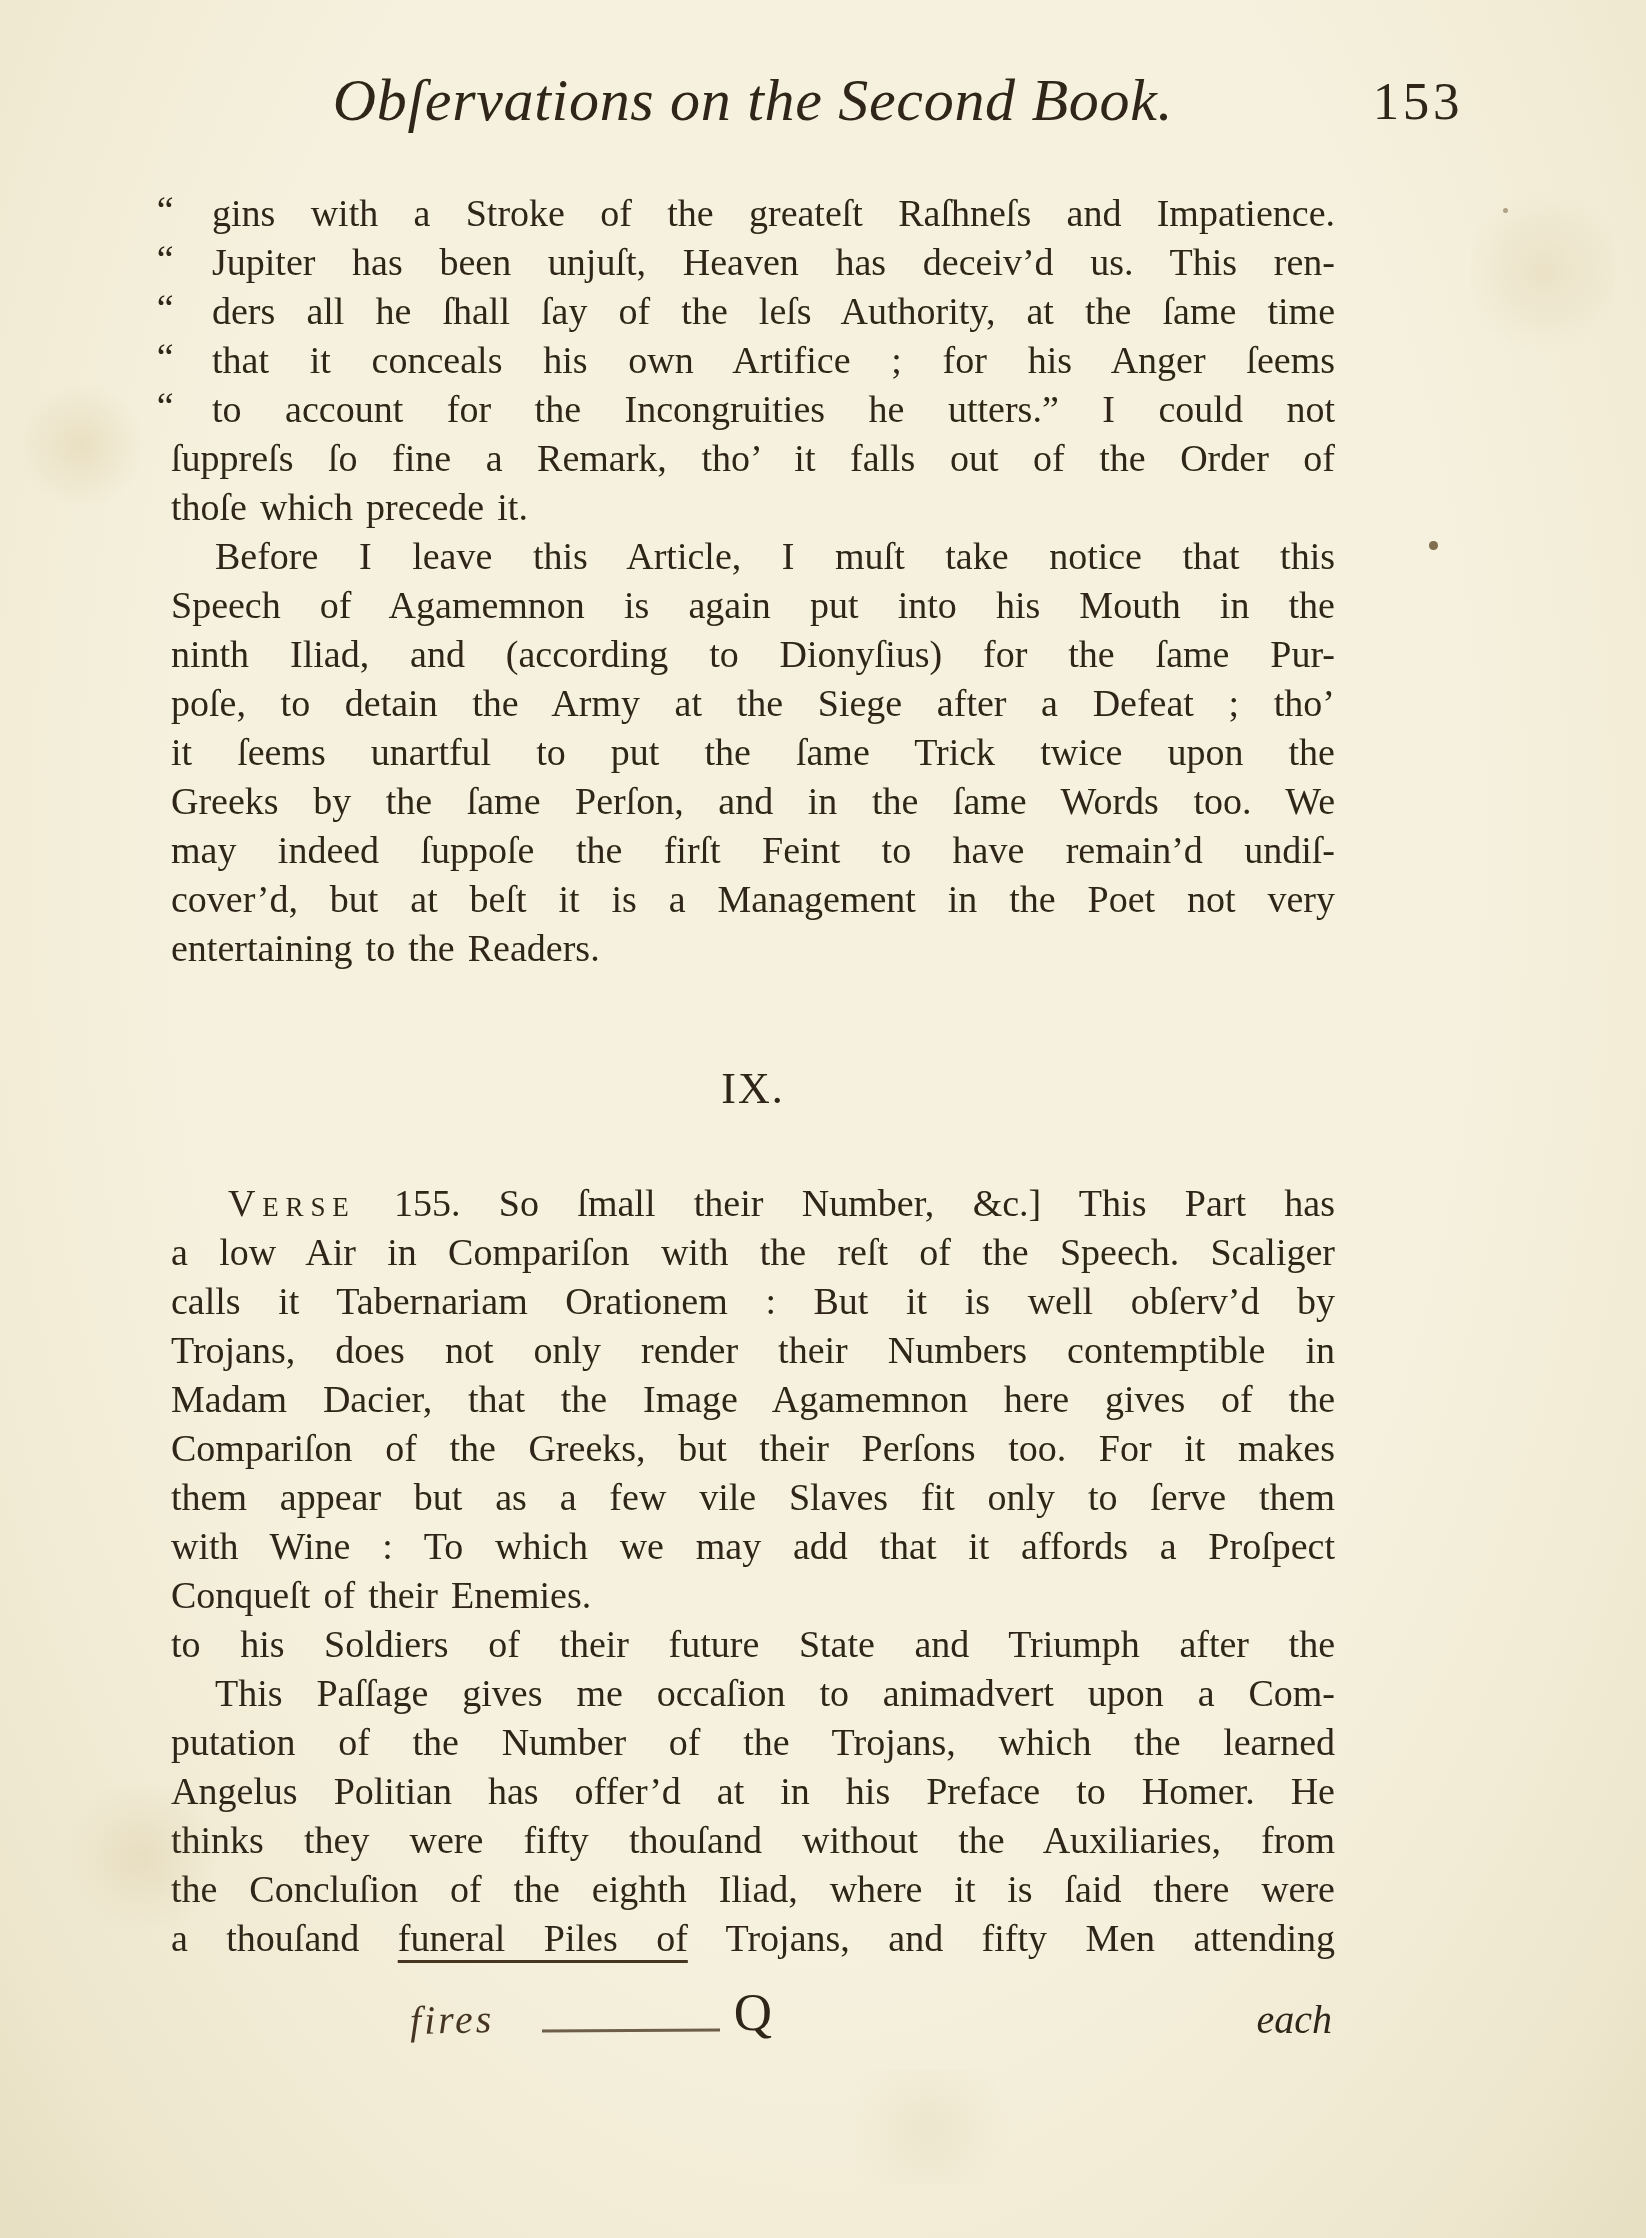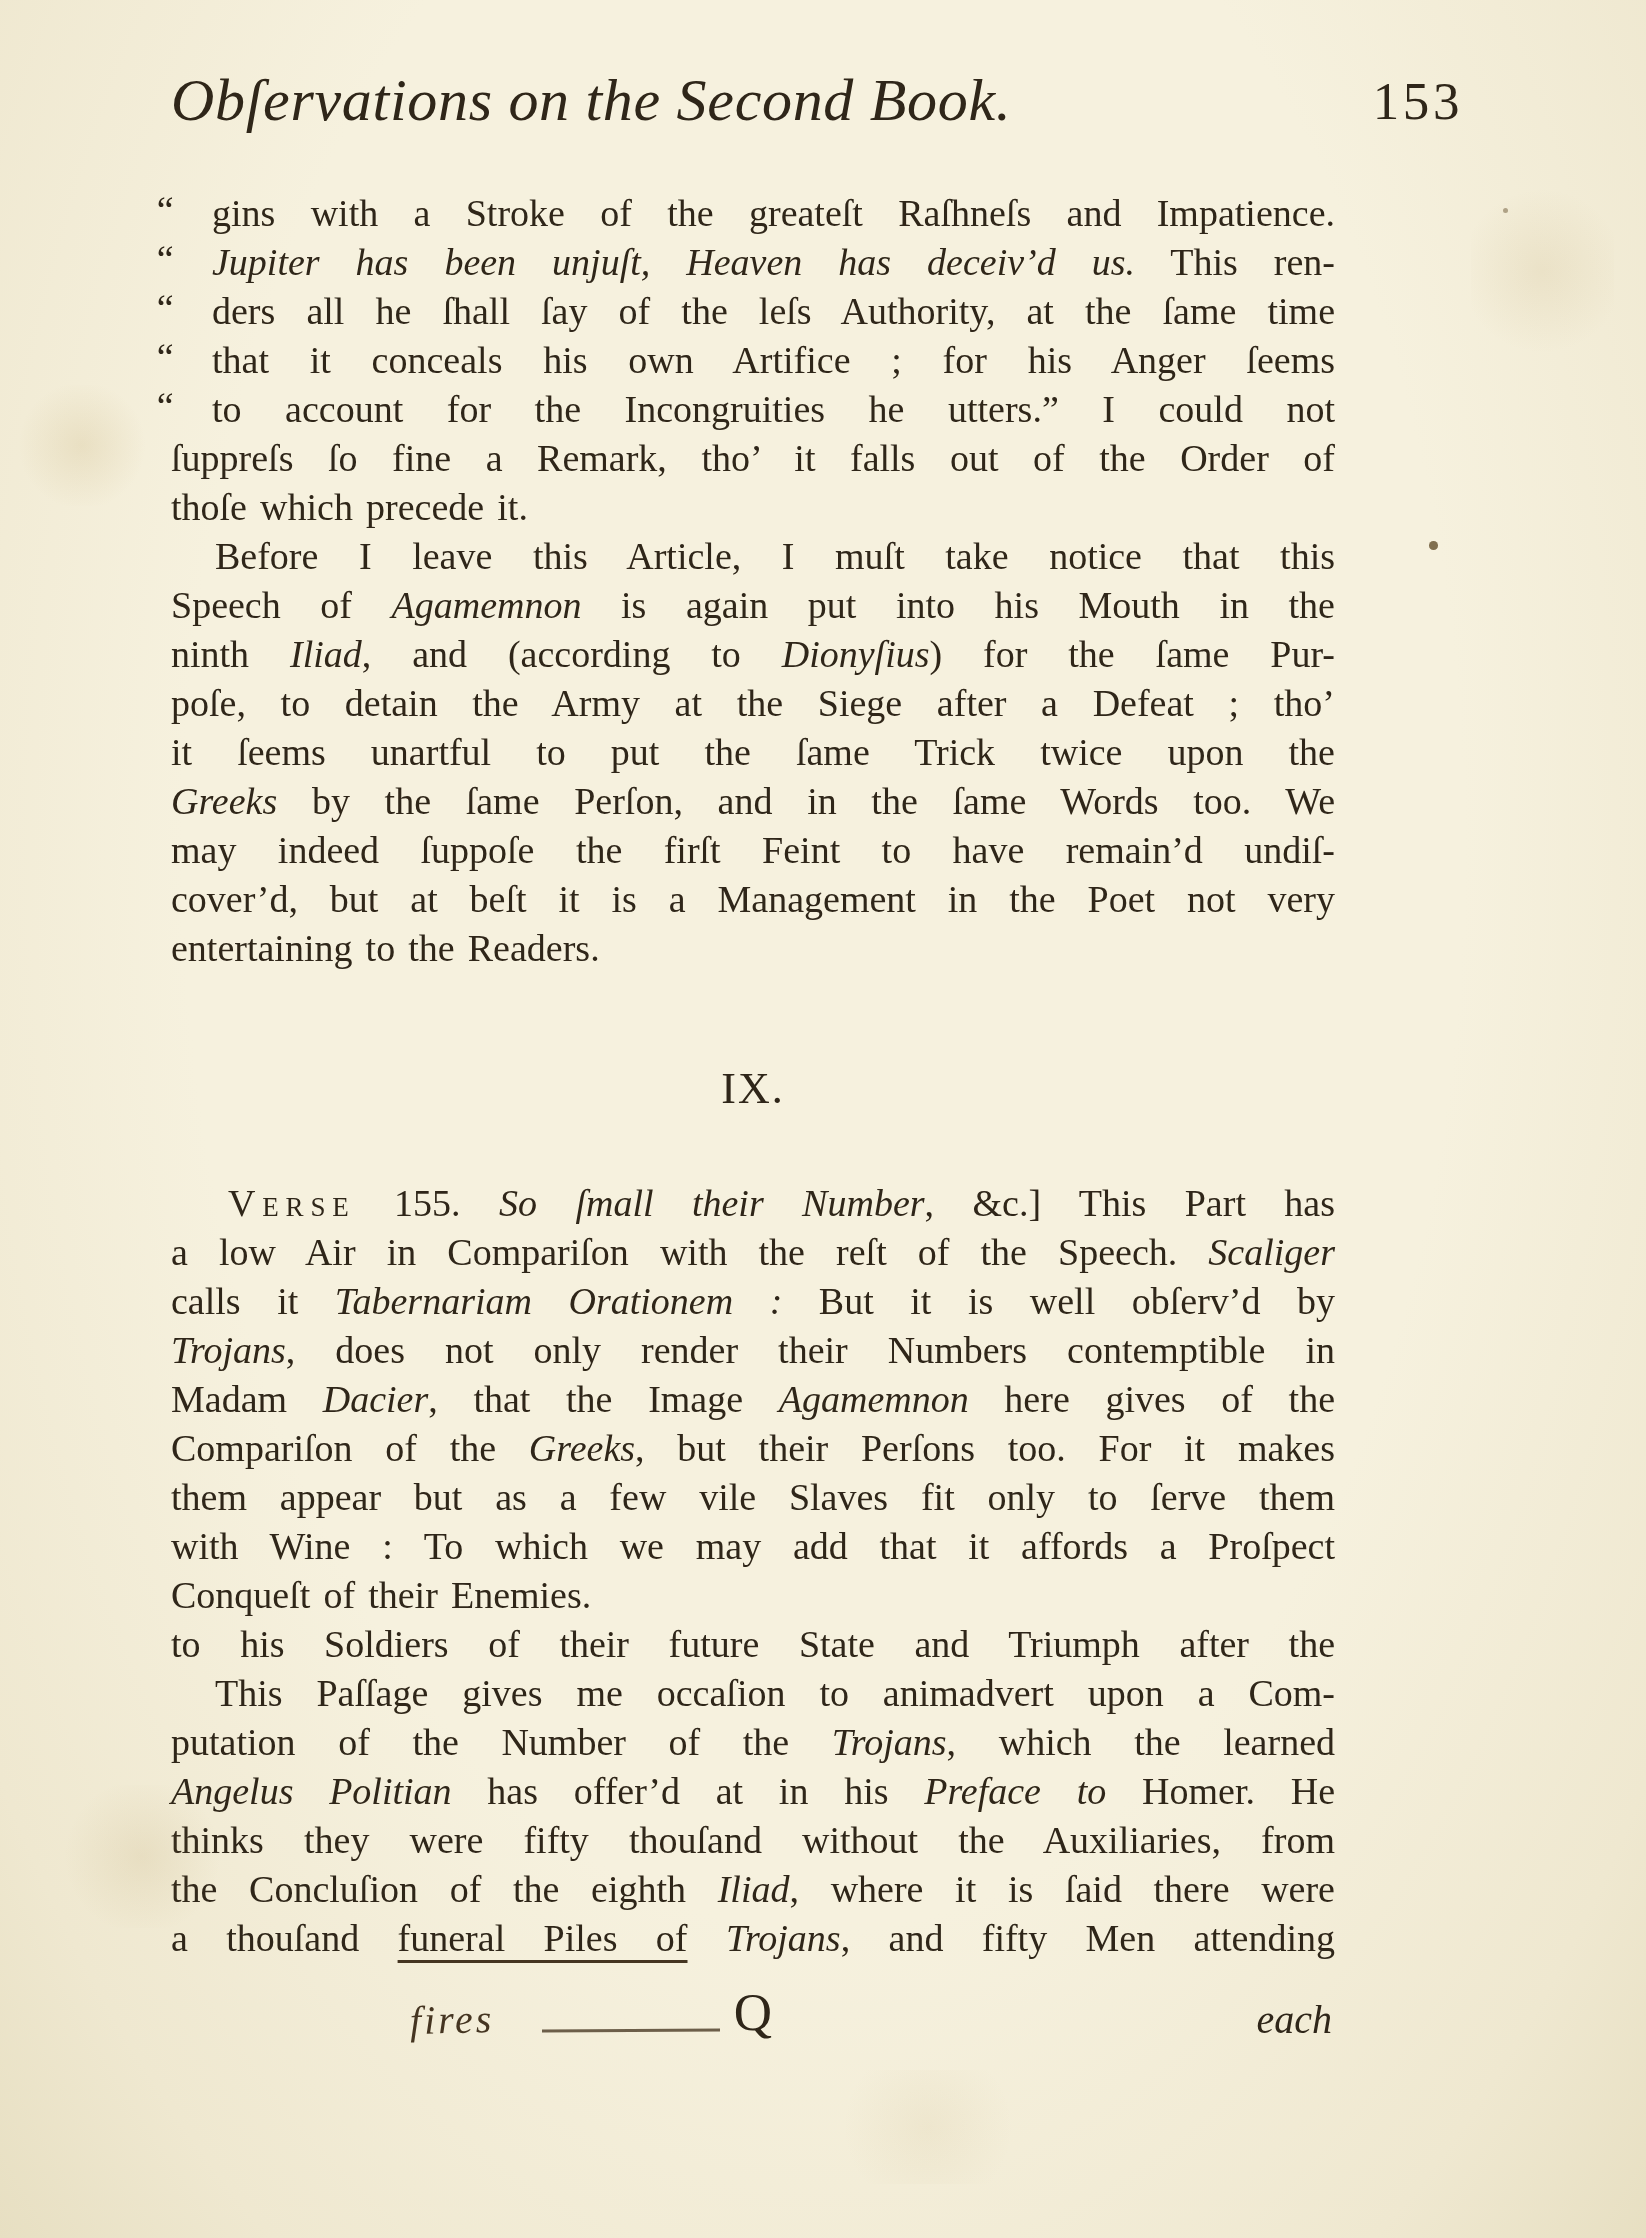--- a/index.html
+++ b/index.html
@@ -27,21 +27,21 @@
     background: radial-gradient(circle, rgba(170,140,75,.08), rgba(170,140,75,0) 70%); }
   .speck { position: absolute; border-radius: 50%; background: #6b5836; }
   .speck-1 { left: 1429px; top: 541px; width: 8.6px; height: 8.6px; opacity: .85; }
   .speck-2 { left: 1503px; top: 208px; width: 5px; height: 5px; opacity: .5; }
 
   .header { position: relative; padding-top: 66px; height: 84px; }
   .title {
     position: absolute;
     left: 171px;
     width: 1164px;
-    text-align: left;
+    text-align: center;
     font-style: italic;
     font-size: 60px;
     letter-spacing: 0.7px;
     white-space: nowrap;
   }
   .page-num {
     position: absolute;
     right: 184px;
     top: 71px;
     font-size: 53px;
@@ -56,21 +56,21 @@
     word-spacing: 3.6px;
   }
   .line {
     text-align: justify;
     text-align-last: justify;
   }
   .line.no-just { text-align-last: left; }
   .line.quoted { position: relative; padding-left: 41px; }
   .qmark { position: absolute; left: -14.3px; top: -2.9px; }
   .rm { font-style: normal; }
-  .it { font-style: italic; }
+  .it { }
   .sc { font-variant: small-caps; letter-spacing: .18em; }
   .underlined {
     text-decoration: underline;
     text-decoration-thickness: 2.9px;
     text-underline-offset: 9.3px;
     text-decoration-color: #453521;
   }
   .section-heading {
     text-align: center;
     text-align-last: center;

